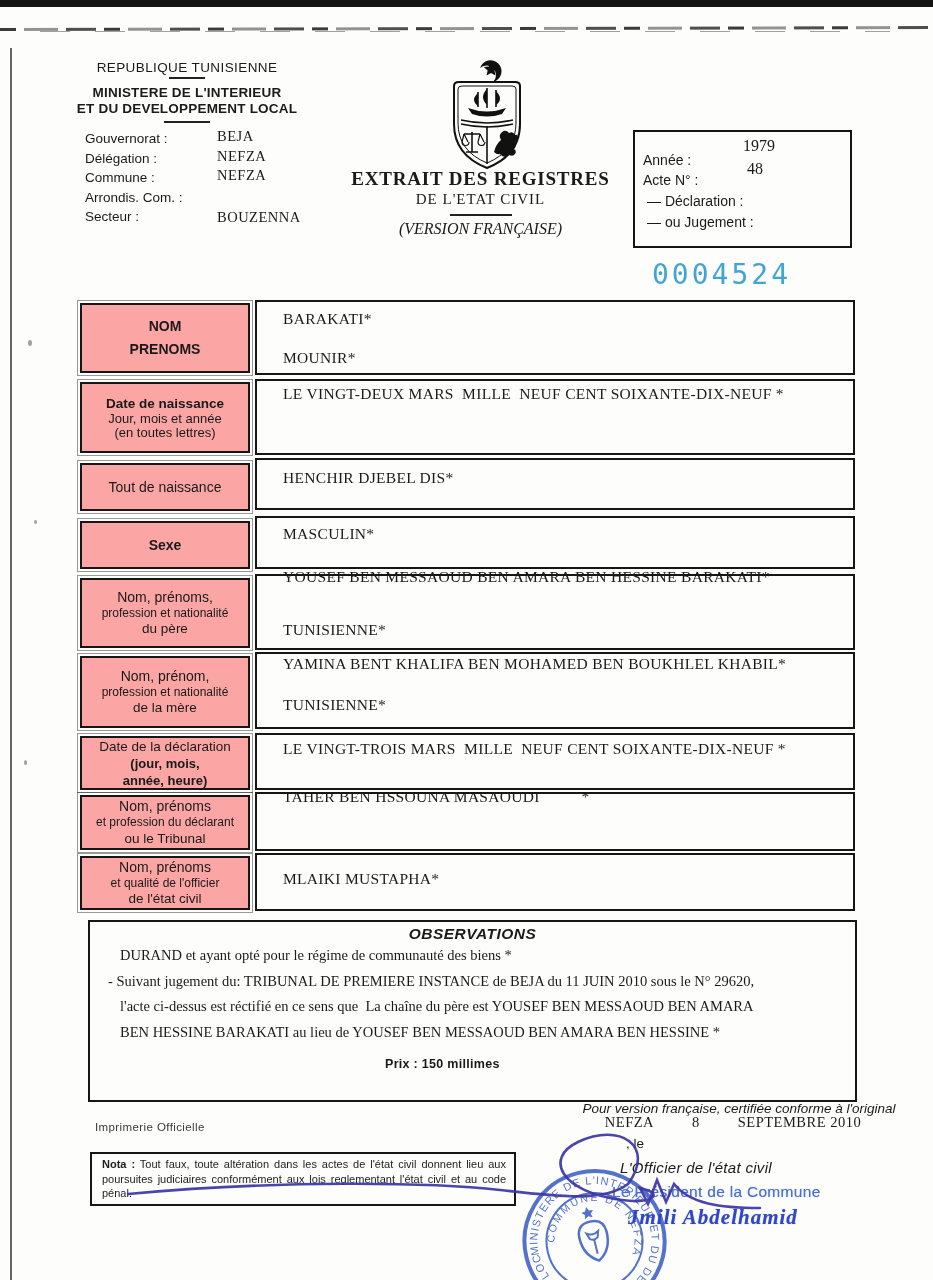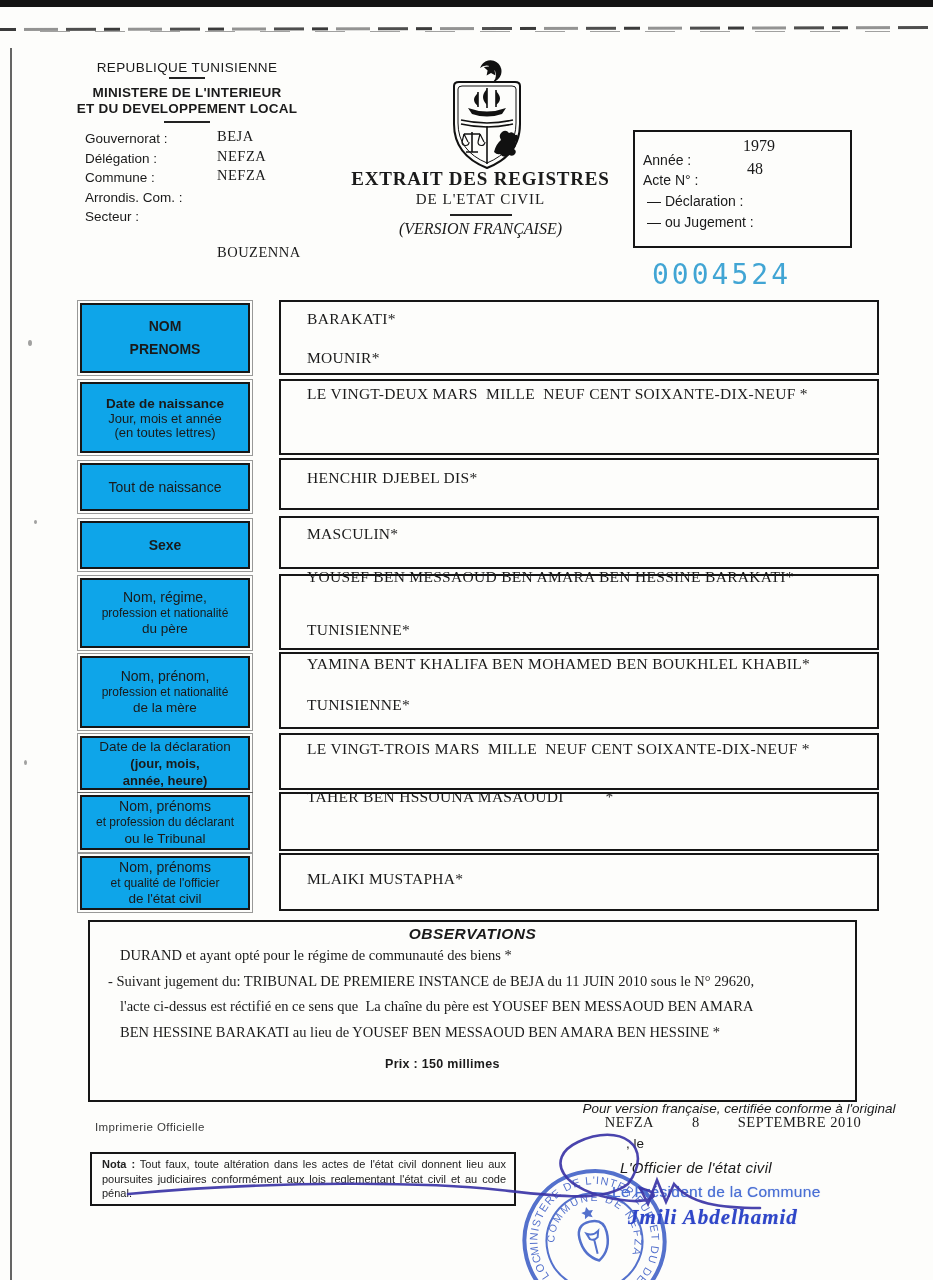--- a/index.html
+++ b/index.html
@@ -21,46 +21,46 @@
   .speck{position:absolute;background:rgba(70,70,70,.5);border-radius:50%;}
 
   
   .hdr{position:absolute;left:62px;top:60px;width:250px;text-align:center;}
   .hdr-republic{font-size:13.5px;letter-spacing:.4px;}
   .hdr-rule{height:2px;background:#222;margin:2px auto 6px auto;}
   .hdr-min{font-size:13.5px;font-weight:700;letter-spacing:.2px;line-height:16px;}
   .admin{position:absolute;left:85px;top:131px;width:260px;font-size:13.5px;}
   .admin-row{display:flex;height:19.5px;align-items:flex-start;}
   .admin-label{width:132px;text-align:left;}
-  .admin-value{font-family:"Liberation Serif",serif;font-size:14.5px;letter-spacing:.5px;margin-top:35px;}
+  .admin-value{font-family:"Liberation Serif",serif;font-size:14.5px;letter-spacing:.5px;}
 
   
   .emblem{position:absolute;left:428px;top:52px;}
   .titleblock{position:absolute;left:318px;top:168px;width:325px;text-align:center;font-family:"Liberation Serif",serif;}
   .t1{font-size:19px;font-weight:700;letter-spacing:.8px;}
   .t2{font-size:15px;letter-spacing:1px;margin-top:1px;}
   .t-rule{width:62px;height:2px;background:#222;margin:6px auto 4px auto;}
   .t-main{font-size:31px;font-weight:700;letter-spacing:.5px;line-height:33px;}
   .t-sub{font-size:16px;font-style:italic;margin-top:2px;}
 
   
   .actbox{position:absolute;left:633px;top:130px;width:215px;height:114px;border:2px solid #151515;font-size:14px;}
   .actbox .pos{position:absolute;}
 
   .serial{position:absolute;left:652px;top:258px;font-family:"DejaVu Sans Mono",monospace;
     font-size:28px;letter-spacing:3px;color:#41a5d4;font-weight:400;}
 
   
-  .lbox{position:absolute;left:80px;width:166px;border:2px solid #161616;background:#0ea5e9;
+  .lbox{position:absolute;left:80px;width:166px;border:2px solid #161616;background:#fca5a5;
     display:flex;flex-direction:column;justify-content:center;align-items:center;text-align:center;
     box-shadow:0 0 0 2px #fdfdfb,0 0 0 3px rgba(30,30,30,.45);}
   .l1{font-size:13.5px;font-weight:700;line-height:17px;}
   .l2{font-size:12px;font-weight:400;line-height:14.5px;text-align:right;}
   .vbox{position:absolute;left:255px;width:596px;border:2px solid #161616;background:transparent;
-    font-family:"Liberation Serif",serif;font-size:15.5px;letter-spacing:.3px;margin-left:24px;}
+    font-family:"Liberation Serif",serif;font-size:15.5px;letter-spacing:.3px;}
   .vline{white-space:pre-wrap;padding-left:26px;line-height:19px;}
 
   
   .obs{position:absolute;left:88px;top:920px;width:765px;height:178px;border:2px solid #161616;}
   .obs-title{text-align:center;font-style:italic;font-weight:700;font-size:15.5px;letter-spacing:.5px;margin-top:3px;}
   .obs-line{font-family:"Liberation Serif",serif;font-size:14.5px;line-height:25.5px;padding:0 14px 0 18px;white-space:pre-wrap;}
   .obs-line.cont{padding-left:30px;}
 
   
   .f-cert{position:absolute;left:548px;top:1101px;width:382px;font-style:italic;font-size:13.5px;text-align:center;}
@@ -197,21 +197,21 @@
   </div>
 
   <div class="lbox" style="top:521px;height:44px">
     <div class="l1" style="font-size:14px">Sexe</div>
   </div>
   <div class="vbox" style="top:516px;height:49px">
     <div class="vline" style="padding-top:6px">MASCULIN*</div>
   </div>
 
   <div class="lbox" style="top:578px;height:66px">
-    <div class="l1" style="font-weight:400;font-size:14px">Nom, régime,</div>
+    <div class="l1" style="font-weight:400;font-size:14px">Nom, prénoms,</div>
     <div class="l2">profession et  nationalité</div>
     <div class="l1" style="font-weight:400;font-size:13.5px">du père</div>
   </div>
   <div class="vbox" style="top:574px;height:72px">
     <div class="vline" style="margin-top:-9px;padding-top:0">YOUSEF BEN MESSAOUD BEN AMARA BEN HESSINE BARAKATI*</div>
     <div class="vline" style="padding-top:34px">TUNISIENNE*</div>
   </div>
 
   <div class="lbox" style="top:656px;height:68px">
     <div class="l1" style="font-weight:400;font-size:14px">Nom, prénom,</div>

